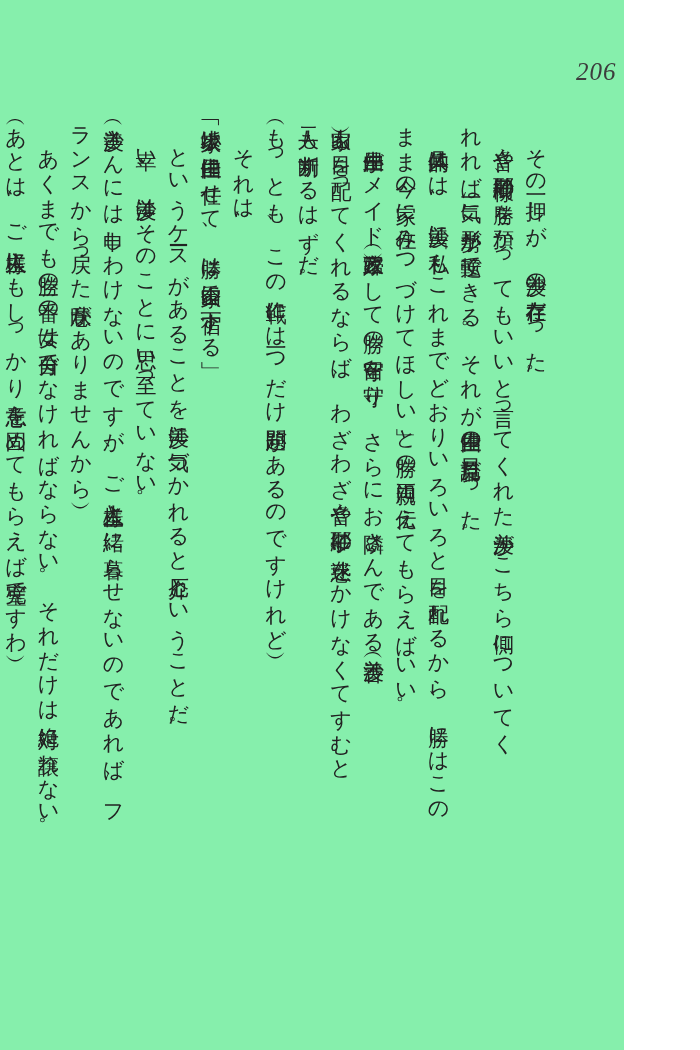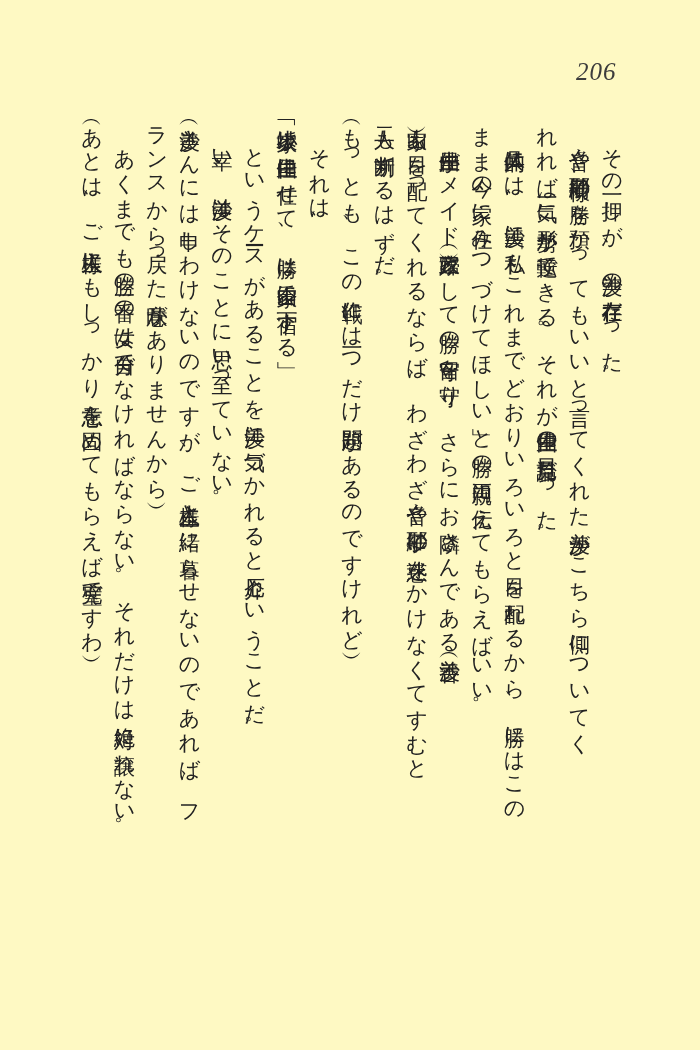--- a/index.html
+++ b/index.html
@@ -1,23 +1,23 @@
 <!DOCTYPE html>
 <html lang="ja"><head>
 <meta charset="utf-8">
 <style>
   html, body {
     margin: 0;
     padding: 0;
   }
   .page {
     position: relative;
-    width: 700px;
+    width: 624px;
     height: 1050px;
-    background: #fef9c3;
+    background: #86efac;
     overflow: hidden;
     font-family: "Liberation Serif", "DejaVu Serif", serif;
   }
   .page-number {
     position: absolute;
     top: 58px;
     left: 576px;
     font-size: 25px;
     font-style: italic;
     color: #3c3c3c;

